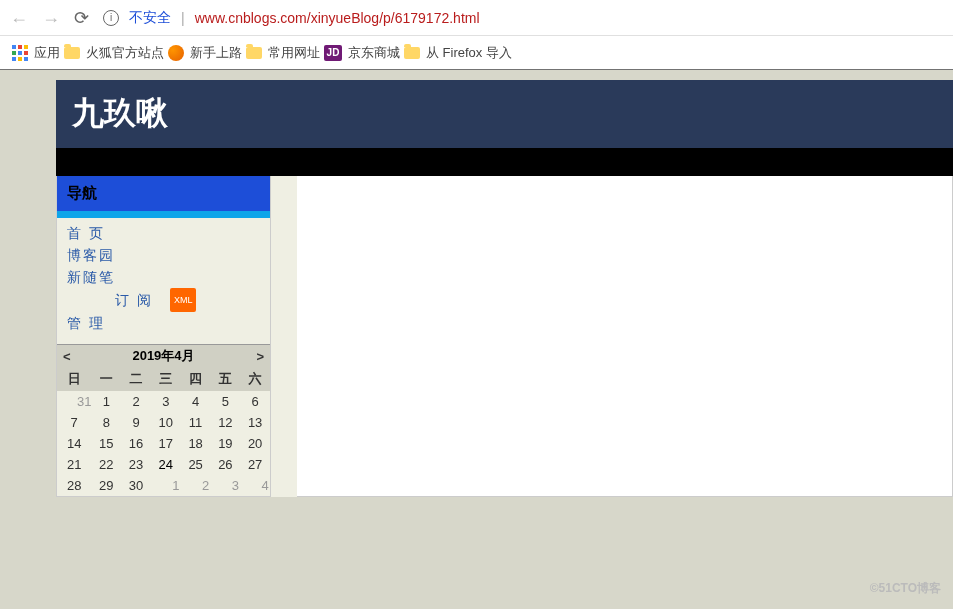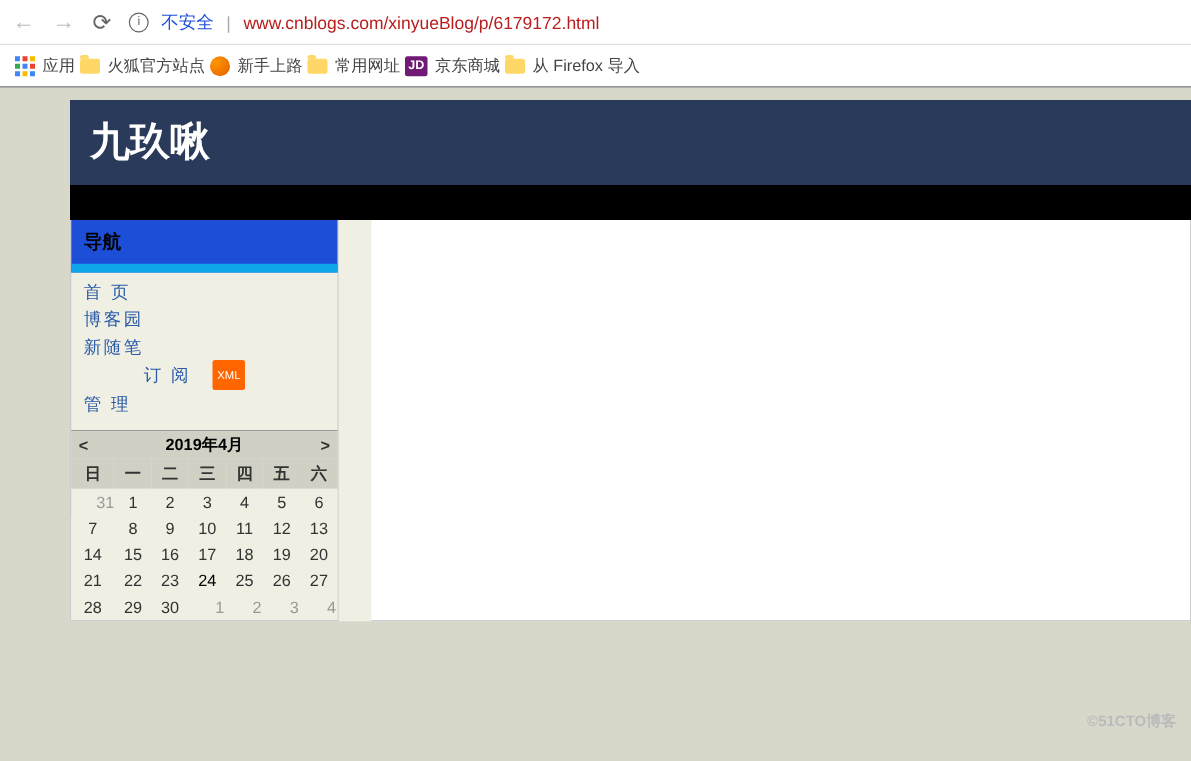--- a/index.html
+++ b/index.html
@@ -50,21 +50,21 @@
     .cal-day.other { color: #999; margin-left: 20px; }
     .cal-day.today { font-weight: normal; color: #000000; }
     
     .main { flex: 1; background: #fff; border: 1px solid #ccc; border-left: none; border-top: none; padding: 26px 0 0 34px; }
     .spacer-col { width: 26px; background: #efefe3; }
     .article-title { color: #2a3a5a; font-size: 24px; font-weight: bold; margin-bottom: 26px; }
     .article-body { font-size: 15px; color: #333; line-height: 32px; }
     .article-body p { margin-bottom: 18px; text-indent: 2em; }
     .article-body p.noindent { text-indent: 0; margin-left: 2em; }
     .dl-link { color: #2a5aa8; margin-left: 3.4em; display: block; margin-bottom: 28px; }
-    .watermark { position: absolute; right: 12px; bottom: 23px; color: #bbb; font-size: 12px; font-weight: bold; }
+    .watermark { position: absolute; right: 12px; bottom: 12px; color: #bbb; font-size: 12px; font-weight: bold; }
   </style>
 </head>
 <body>
 
 <div class="browser-toolbar">
   <span class="nav-btn disabled">←</span>
   <span class="nav-btn disabled">→</span>
   <span class="nav-btn">⟳</span>
   <div class="url-bar">
     <span class="info-circle">i</span>

